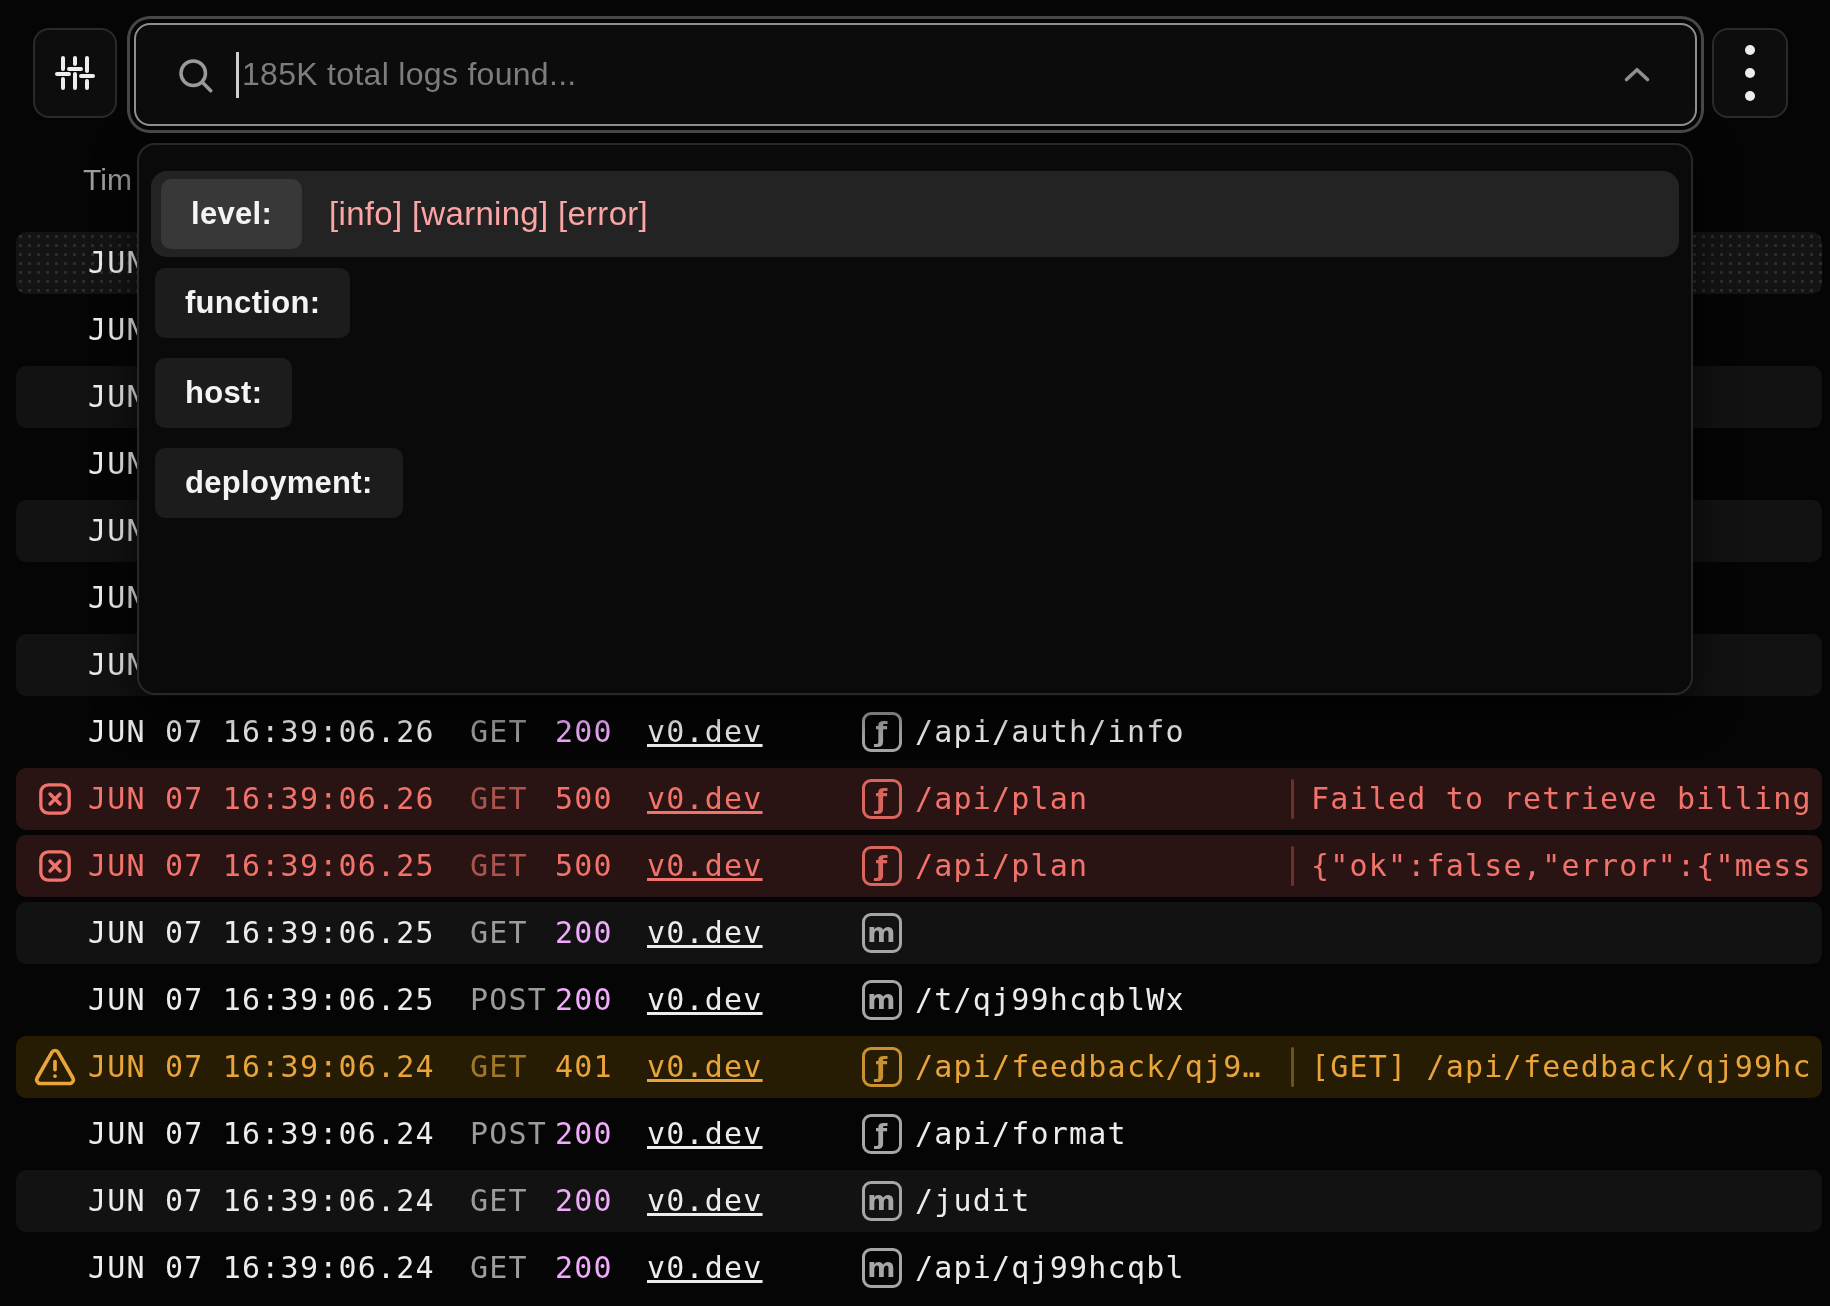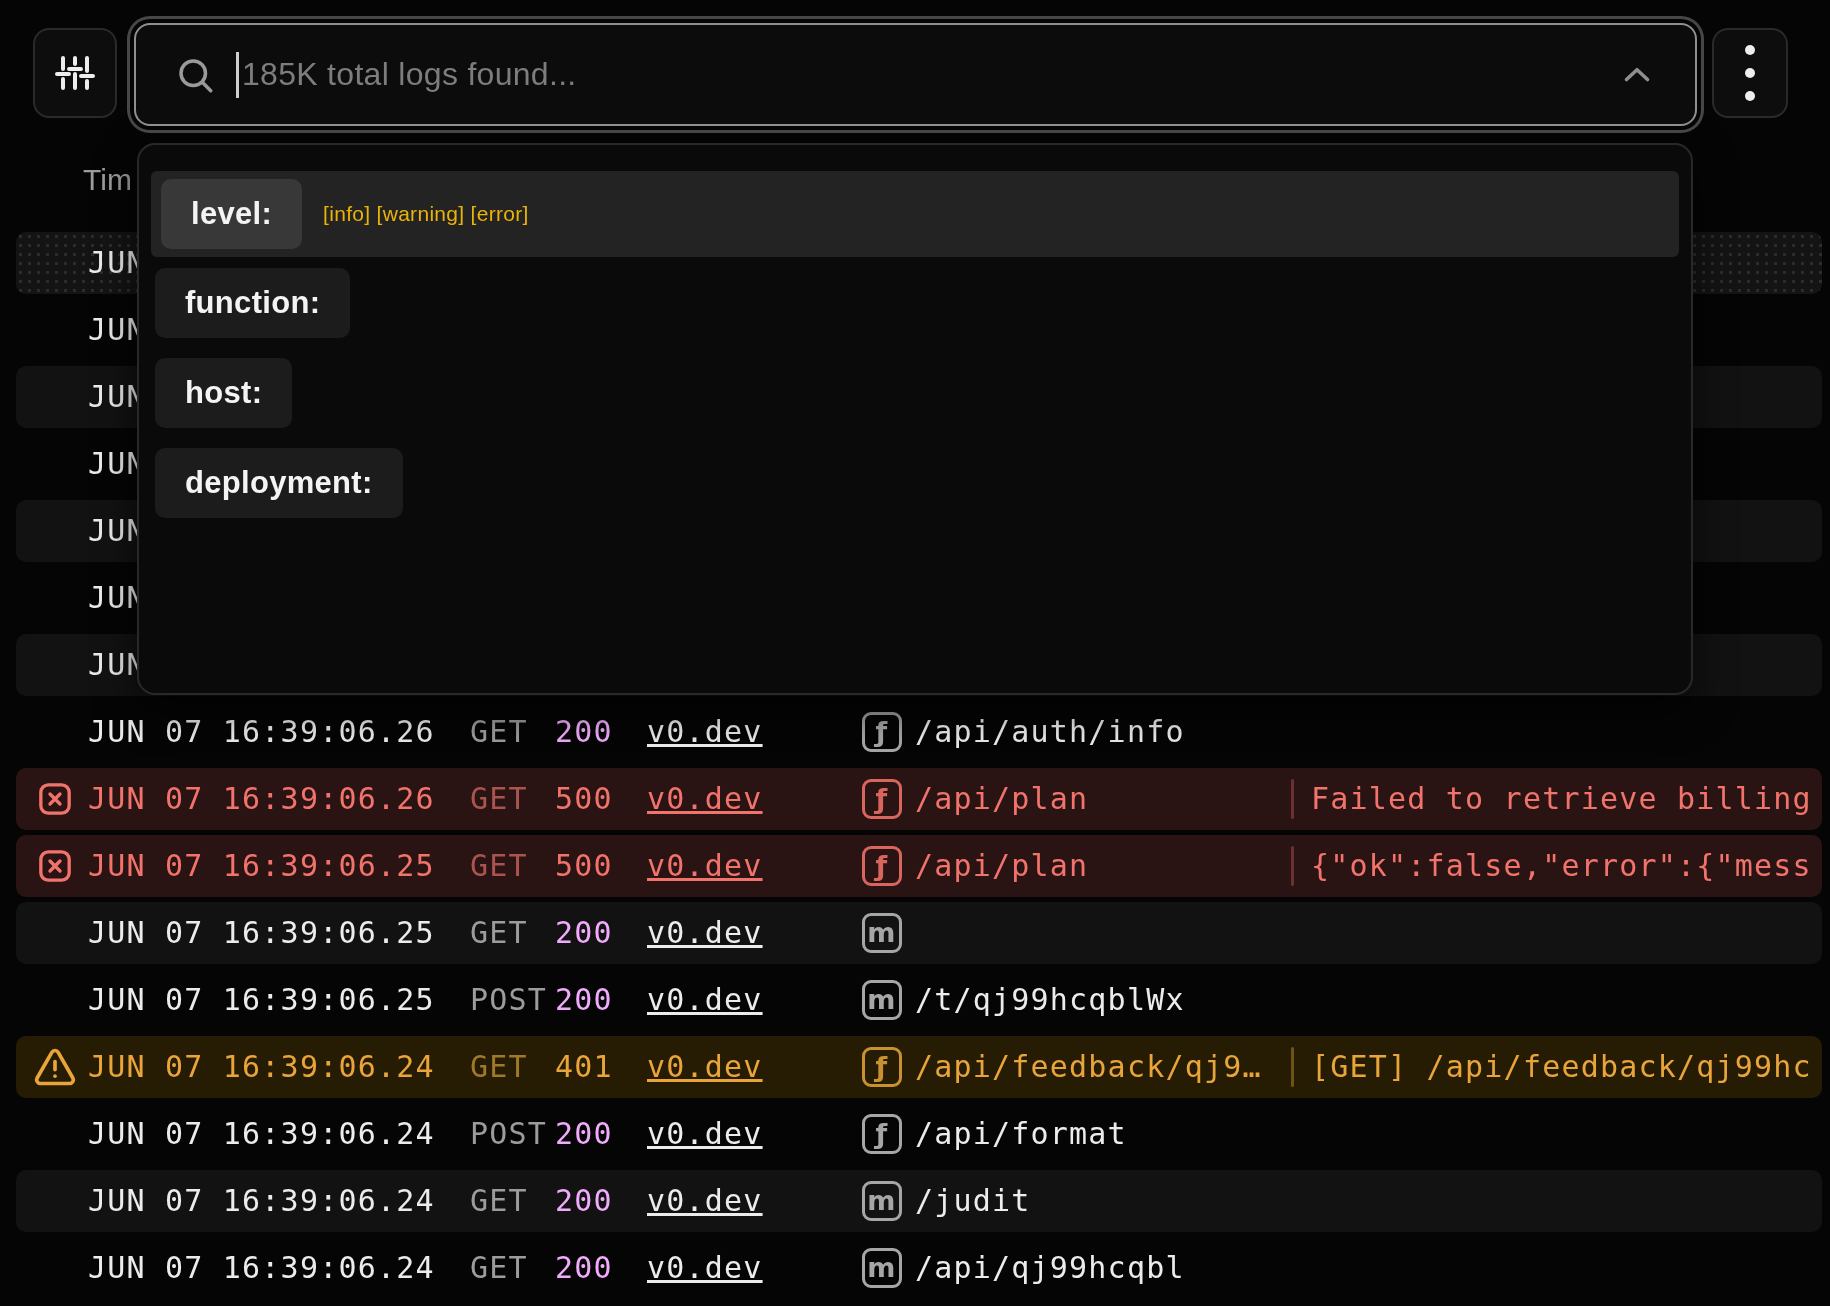--- a/index.html
+++ b/index.html
@@ -96,25 +96,25 @@
     box-shadow:0 14px 40px rgba(0,0,0,0.65);
     padding:26px 16px 0 16px; overflow:hidden; z-index:20;
   }
   .dd-item { display:flex; align-items:center; margin-bottom:20px; }
   .dd-pill {
     display:inline-flex; align-items:center; height:70px; padding:0 30px;
     background:#1c1c1c; border-radius:10px; color:#f4f4f4;
     font-size:31px; font-weight:bold; letter-spacing:0.3px; cursor:pointer;
   }
   .dd-item.selected {
-    background:#232323; border-radius:6px; padding:8px 10px;
+    background:#232323; border-radius:16px; padding:8px 10px;
     margin:0 -4px 11px -4px;
   }
   .dd-item.selected .dd-pill { background:#383838; }
-  .dd-hint { color:#eab308; font-size:21px; margin-left:21px; letter-spacing:0.3px; }
+  .dd-hint { color:#fca5a5; font-size:33px; margin-left:27px; letter-spacing:0.3px; }
   .dd-hint:empty { display:none; }
 
   svg { display:block; }
 </style>
 </head>
 <body>
 
 <div class="rows">
 
 <div class="log-row even first" style="--i: 0;">

